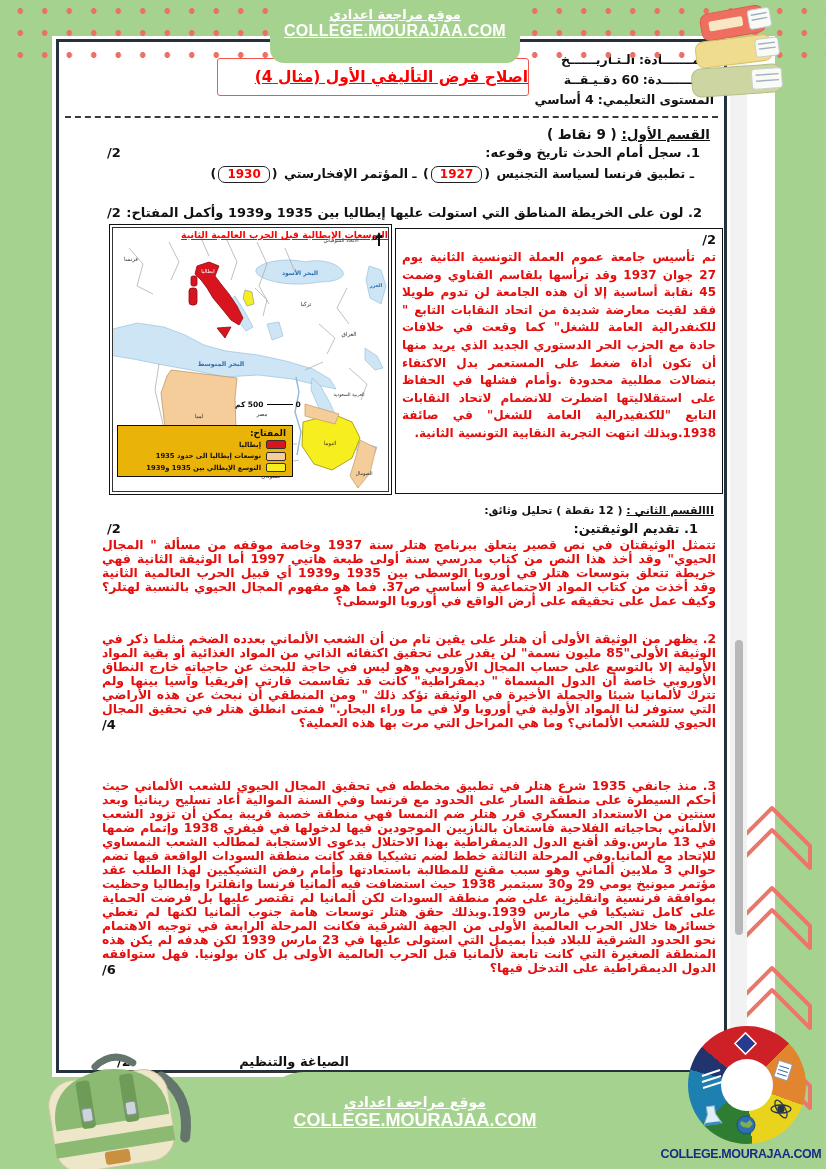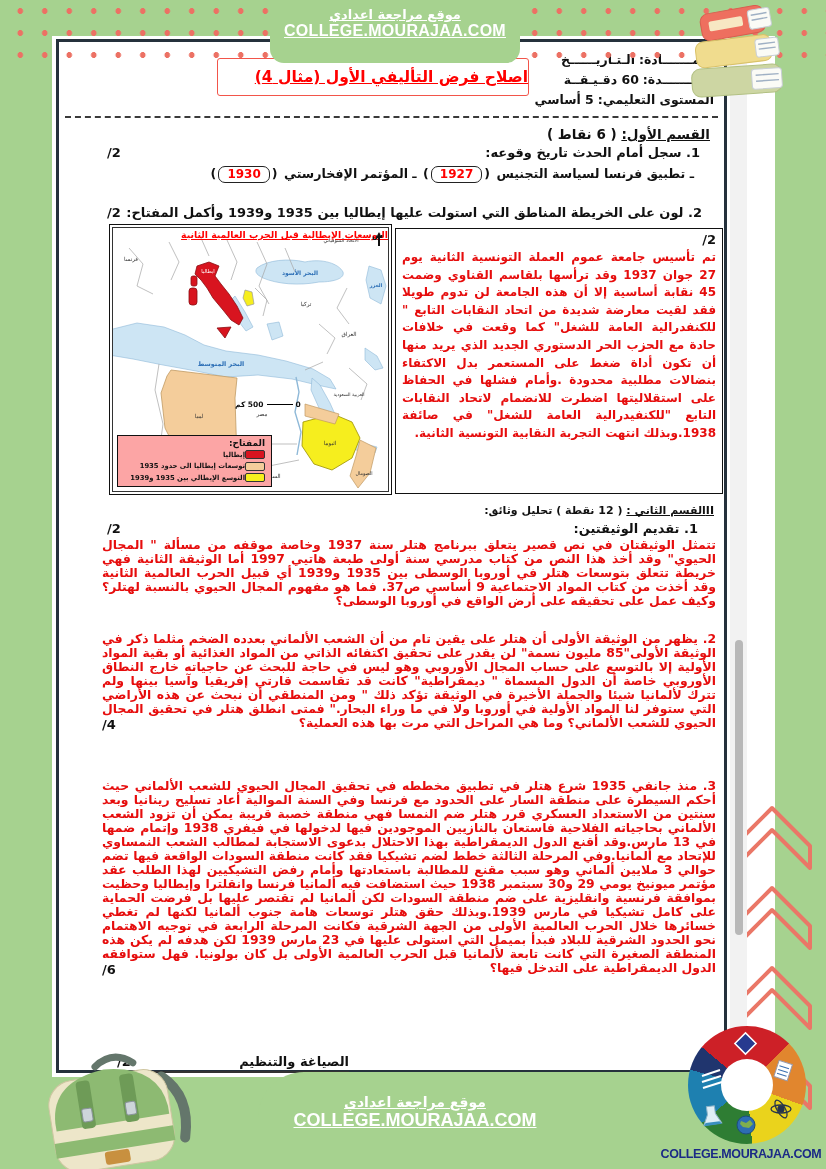--- a/index.html
+++ b/index.html
@@ -62,23 +62,23 @@
     direction:ltr;font-size:12px;line-height:15px}
 
   
   .map-box{position:absolute;left:50px;top:182px;width:283px;height:271px;border:1.6px solid #111;padding:2px;background:#fff}
   .map-inner{position:relative;width:100%;height:100%;border:1px solid #333;overflow:hidden}
   .map-inner svg{position:absolute;inset:0}
   .map-title{position:absolute;top:1px;left:0;right:0;text-align:right;font-size:9.3px;font-weight:bold;color:#f00;text-decoration:underline;z-index:3}
   .north{position:absolute;top:4px;right:5px;text-align:center;font-size:8px;font-weight:bold;z-index:3;line-height:8px}
   .scalebar{position:absolute;left:122px;top:172px;z-index:3;display:flex;direction:rtl;align-items:center;gap:3px;font-size:7.5px;font-weight:bold}
   .scalebar .sline{width:26px;border-top:1.6px solid #000;height:0}
-  .legend{position:absolute;left:4px;bottom:4px;width:155px;background:#fca5a5;border:1.5px solid #111;z-index:3;padding:2px 6px 4px;direction:rtl}
+  .legend{position:absolute;left:4px;bottom:14px;width:176px;background:#eab308;border:1.5px solid #111;z-index:3;padding:2px 6px 4px;direction:rtl}
   .legend-title{font-size:9px;font-weight:bold}
-  .lrow{display:flex;align-items:center;margin-top:2.5px}
+  .lrow{display:flex;align-items:center;gap:5px;margin-top:2.5px}
   .swatch{width:20px;height:9px;border:1px solid #333;border-radius:2px;flex:none}
   .llabel{font-size:6.8px;font-weight:bold;white-space:nowrap}
 
   
   .q3-box{position:absolute;left:336px;top:186px;width:328px;height:266px;border:1.8px solid #111;padding:3px 6px;background:#fff}
   .q3-head{display:flex;justify-content:space-between;font-size:12.8px;font-weight:bold}
   .q3-ans{margin-top:2px;color:#e60d0d;font-size:12px;font-weight:bold;text-align:justify;line-height:17.6px}
 
   
   .sec2-head{position:absolute;top:462px;right:10px;font-size:11px;font-weight:bold}
@@ -95,31 +95,31 @@
 
 <div class="dots"></div>
 
 <div class="page">
   <div class="frame">
     <div class="content">
 
       <div class="doc-head">
         <div><span class="lab">الـمـــــــادة:</span><span>الـتـاريــــــخ</span></div>
         <div><span class="lab">الـمـــــــدة:</span><span>60 دقـيـقــة</span></div>
-        <div><span class="lab">المستوى التعليمي:</span><span>5 أساسي</span></div>
+        <div><span class="lab">المستوى التعليمي:</span><span>4 أساسي</span></div>
       </div>
 
       <div class="title-box">
         <span>اصلاح فرض التأليفي الأول (مثال 4)</span>
       </div>
       <div class="divider"></div>
 
       <div class="sec1-head">
         <span class="u">القسم الأول:</span>
-        <span>( 6 نقاط )</span>
+        <span>( 9 نقاط )</span>
       </div>
 
       <div class="qrow q1row">
         <span>1.  سجل أمام الحدث تاريخ وقوعه:</span>
         <span class="mark">/2</span>
       </div>
       <div class="qline ql1">
         <span>ـ  تطبيق فرنسا لسياسة التجنيس</span>
         <span>(</span><span class="datebox">1927</span><span>)</span>
         <span>ـ المؤتمر الإفخارستي</span>

